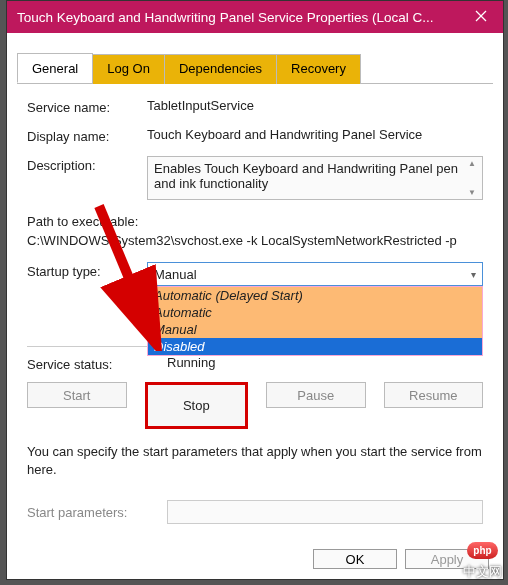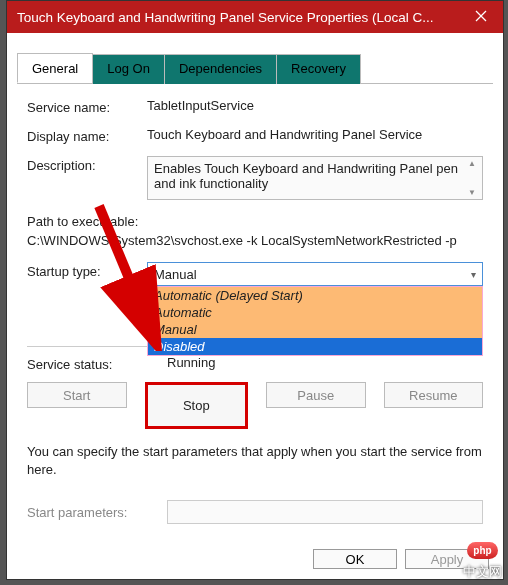--- a/index.html
+++ b/index.html
@@ -1,24 +1,24 @@
 <!DOCTYPE html>
 <html><head>
 <meta charset="utf-8">
 <style>
   * { box-sizing: border-box; font-family: "Segoe UI", Tahoma, sans-serif; }
   body { margin: 0; background: #555; width: 508px; height: 585px; overflow: hidden; position: relative; }
   .window { position: absolute; left: 6px; top: 0; width: 498px; height: 580px; background: #fff; border: 1px solid #333; }
-  .titlebar { background: #b91c1c; color: #fff; height: 32px; display: flex; align-items: center; padding-left: 10px; font-size: 13.5px; }
+  .titlebar { background: #be185d; color: #fff; height: 32px; display: flex; align-items: center; padding-left: 10px; font-size: 13.5px; }
   .titlebar .title { flex: 1; white-space: nowrap; overflow: hidden; text-overflow: ellipsis; }
   .titlebar .close { width: 44px; height: 32px; display: flex; align-items: center; justify-content: center; cursor: pointer; }
   .titlebar .close svg { width: 12px; height: 12px; }
   .content { padding: 20px 10px 0 10px; position: relative; }
   .tabs { display: flex; border-bottom: 1px solid #bbb; font-size: 13px; }
-  .tab { padding: 6px 14px; border: 1px solid #bbb; border-bottom: none; background: #0f766e; margin-right: -1px; cursor: pointer; position: relative; top: 1px; }
+  .tab { padding: 6px 14px; border: 1px solid #bbb; border-bottom: none; background: #eab308; margin-right: -1px; cursor: pointer; position: relative; top: 1px; }
   .tab.active { background: #fff; border-bottom: 1px solid #fff; top: 0; padding-top: 7px; }
   .panel { padding: 14px 10px 10px 10px; font-size: 13px; color: #222; }
   .row { display: flex; margin-bottom: 12px; align-items: flex-start; }
   .row .label { width: 120px; flex-shrink: 0; padding-top: 2px; }
   .row .value { flex: 1; }
   .desc-box { border: 1px solid #bbb; background: #fafafa; padding: 4px 6px; height: 44px; font-size: 13px; position: relative; }
   .desc-scroll { position: absolute; right: 2px; top: 2px; bottom: 2px; width: 12px; display: flex; flex-direction: column; justify-content: space-between; color: #888; font-size: 8px; }
   .path-label { margin-top: 14px; margin-bottom: 4px; }
   .path-value { font-size: 13px; margin-bottom: 14px; }
   .select-wrap { position: relative; }

